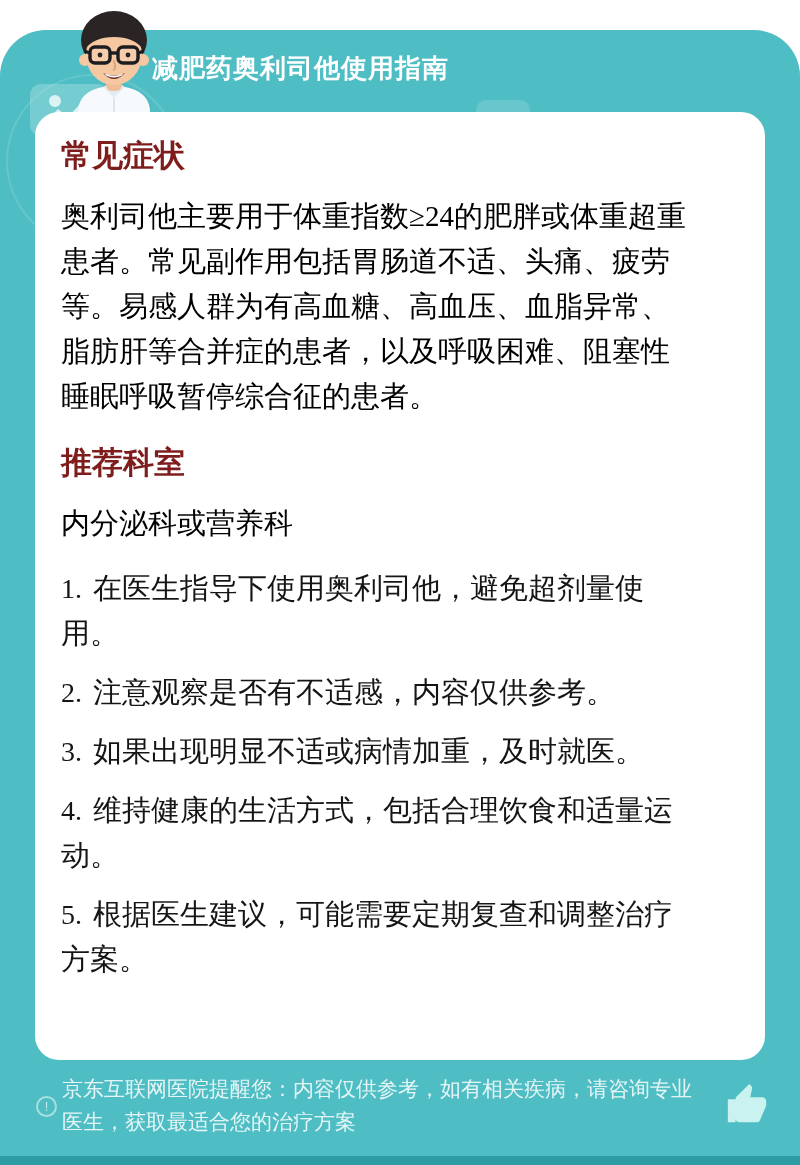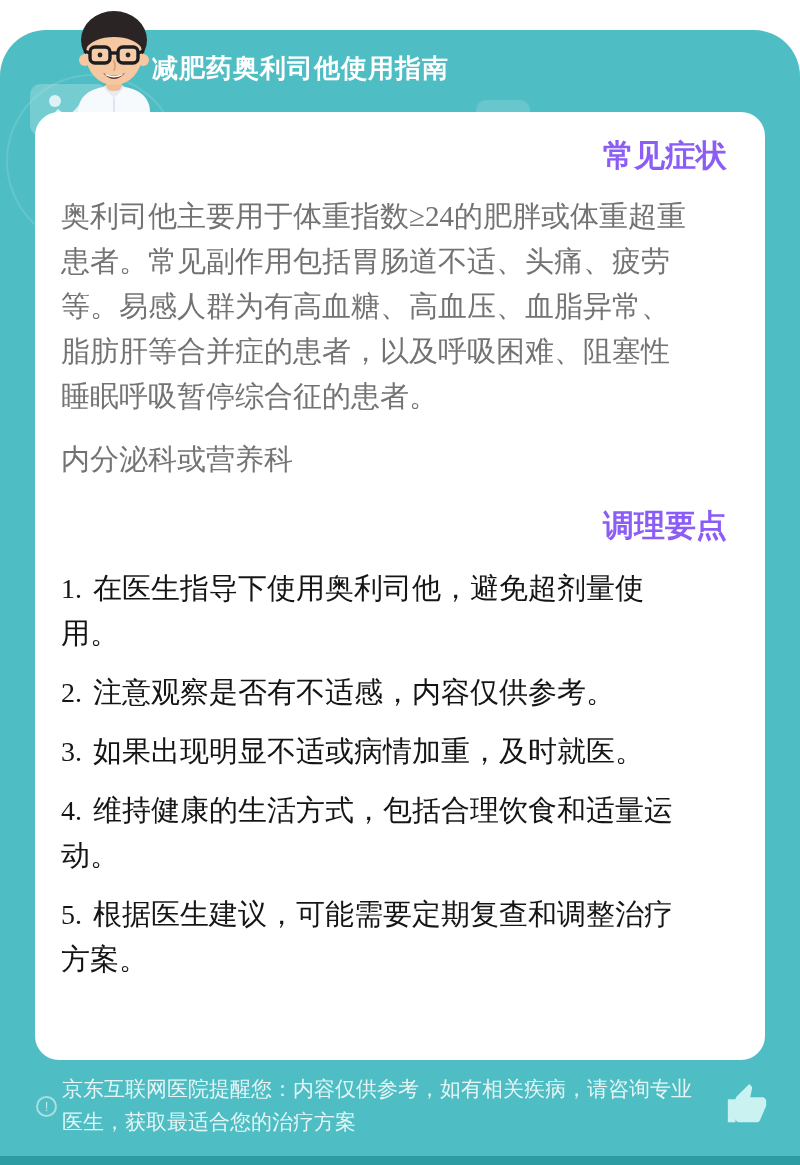--- a/index.html
+++ b/index.html
@@ -39,26 +39,26 @@
     white-space:nowrap;
   }
 
   
   .card{
     position:absolute;left:35px;top:112px;width:730px;height:948px;
     background:#ffffff;border-radius:24px;
     padding:0 26px;box-sizing:border-box;overflow:hidden;
   }
   .card h2{
-    margin:12px;margin-top:24px;
-    font-size:31px;line-height:40px;font-weight:700;color:#8b5cf6;text-align:right;
+    margin:0;margin-top:24px;
+    font-size:31px;line-height:40px;font-weight:700;color:#7f1d1d;
   }
   .body-text{
     margin:0;margin-top:18px;
-    font-size:29px;line-height:45px;color:#737373;
+    font-size:29px;line-height:45px;color:#000000;
     white-space:pre-line;
   }
   .tip{
     margin:0;margin-top:14px;
     font-size:29px;line-height:45px;color:#151515;
     white-space:pre-line;
   }
   .tip.first{margin-top:20px;}
   .tip-num{margin-right:11px;font-size:28px;}
 
@@ -126,23 +126,23 @@
 <div class="page-title">减肥药奥利司他使用指南</div>
 
 <div class="card">
   <h2>常见症状</h2>
   <p class="body-text"><span>奥利司他主要用于体重指数</span><span class="serif">≥24</span><span>的肥胖或体重超重
 患者。常见副作用包括胃肠道不适、头痛、疲劳
 等。易感人群为有高血糖、高血压、血脂异常、
 脂肪肝等合并症的患者，以及呼吸困难、阻塞性
 睡眠呼吸暂停综合征的患者。</span></p>
 
+  <h2>推荐科室</h2>
   <p class="body-text">内分泌科或营养科</p>
 
-  <h2>调理要点</h2>
 
   <p class="tip first"><span class="tip-num serif">1.</span><span>在医生指导下使用奥利司他，避免超剂量使
 用。</span></p>
   <p class="tip"><span class="tip-num serif">2.</span><span>注意观察是否有不适感，内容仅供参考。</span></p>
   <p class="tip"><span class="tip-num serif">3.</span><span>如果出现明显不适或病情加重，及时就医。</span></p>
   <p class="tip"><span class="tip-num serif">4.</span><span>维持健康的生活方式，包括合理饮食和适量运
 动。</span></p>
   <p class="tip"><span class="tip-num serif">5.</span><span>根据医生建议，可能需要定期复查和调整治疗
 方案。</span></p>
 </div>

